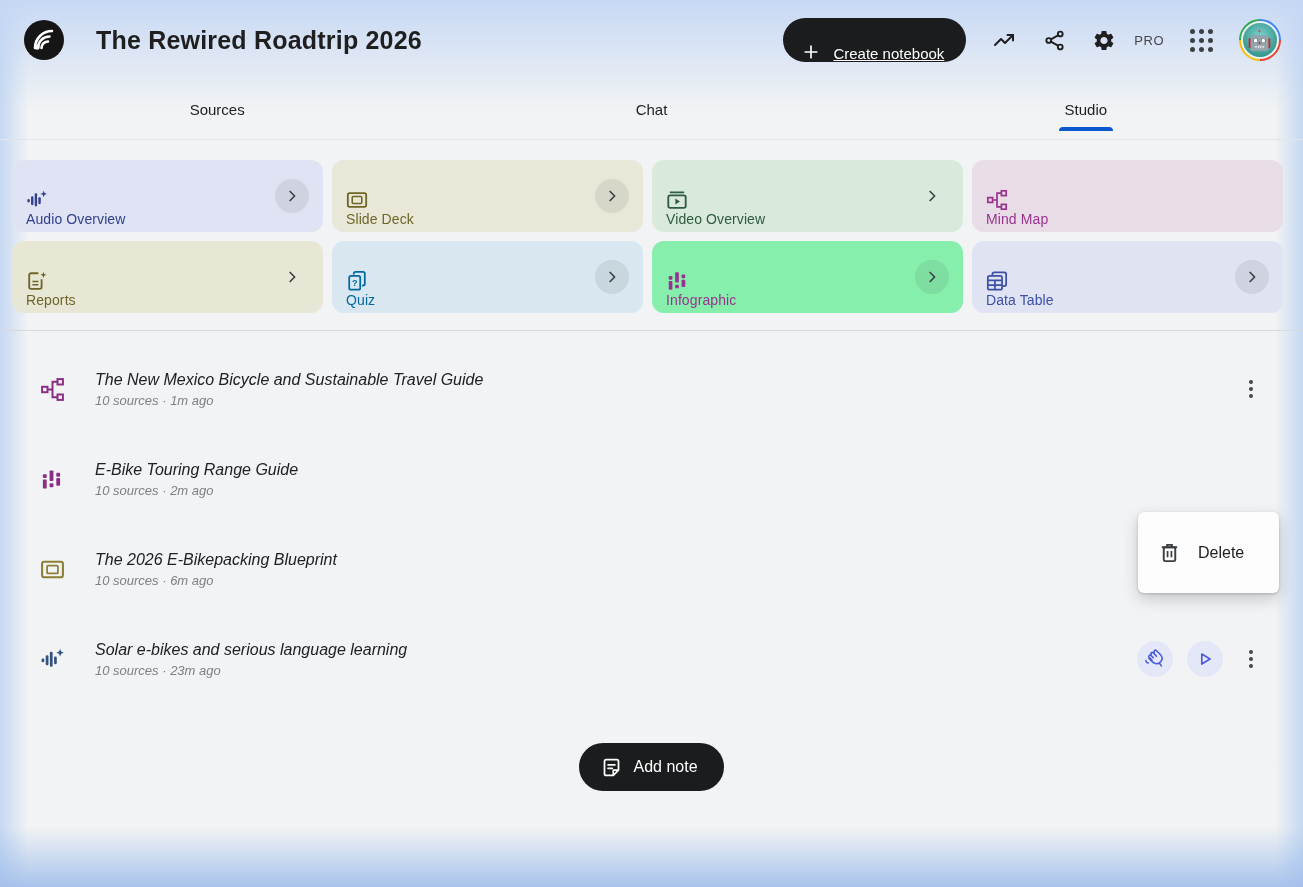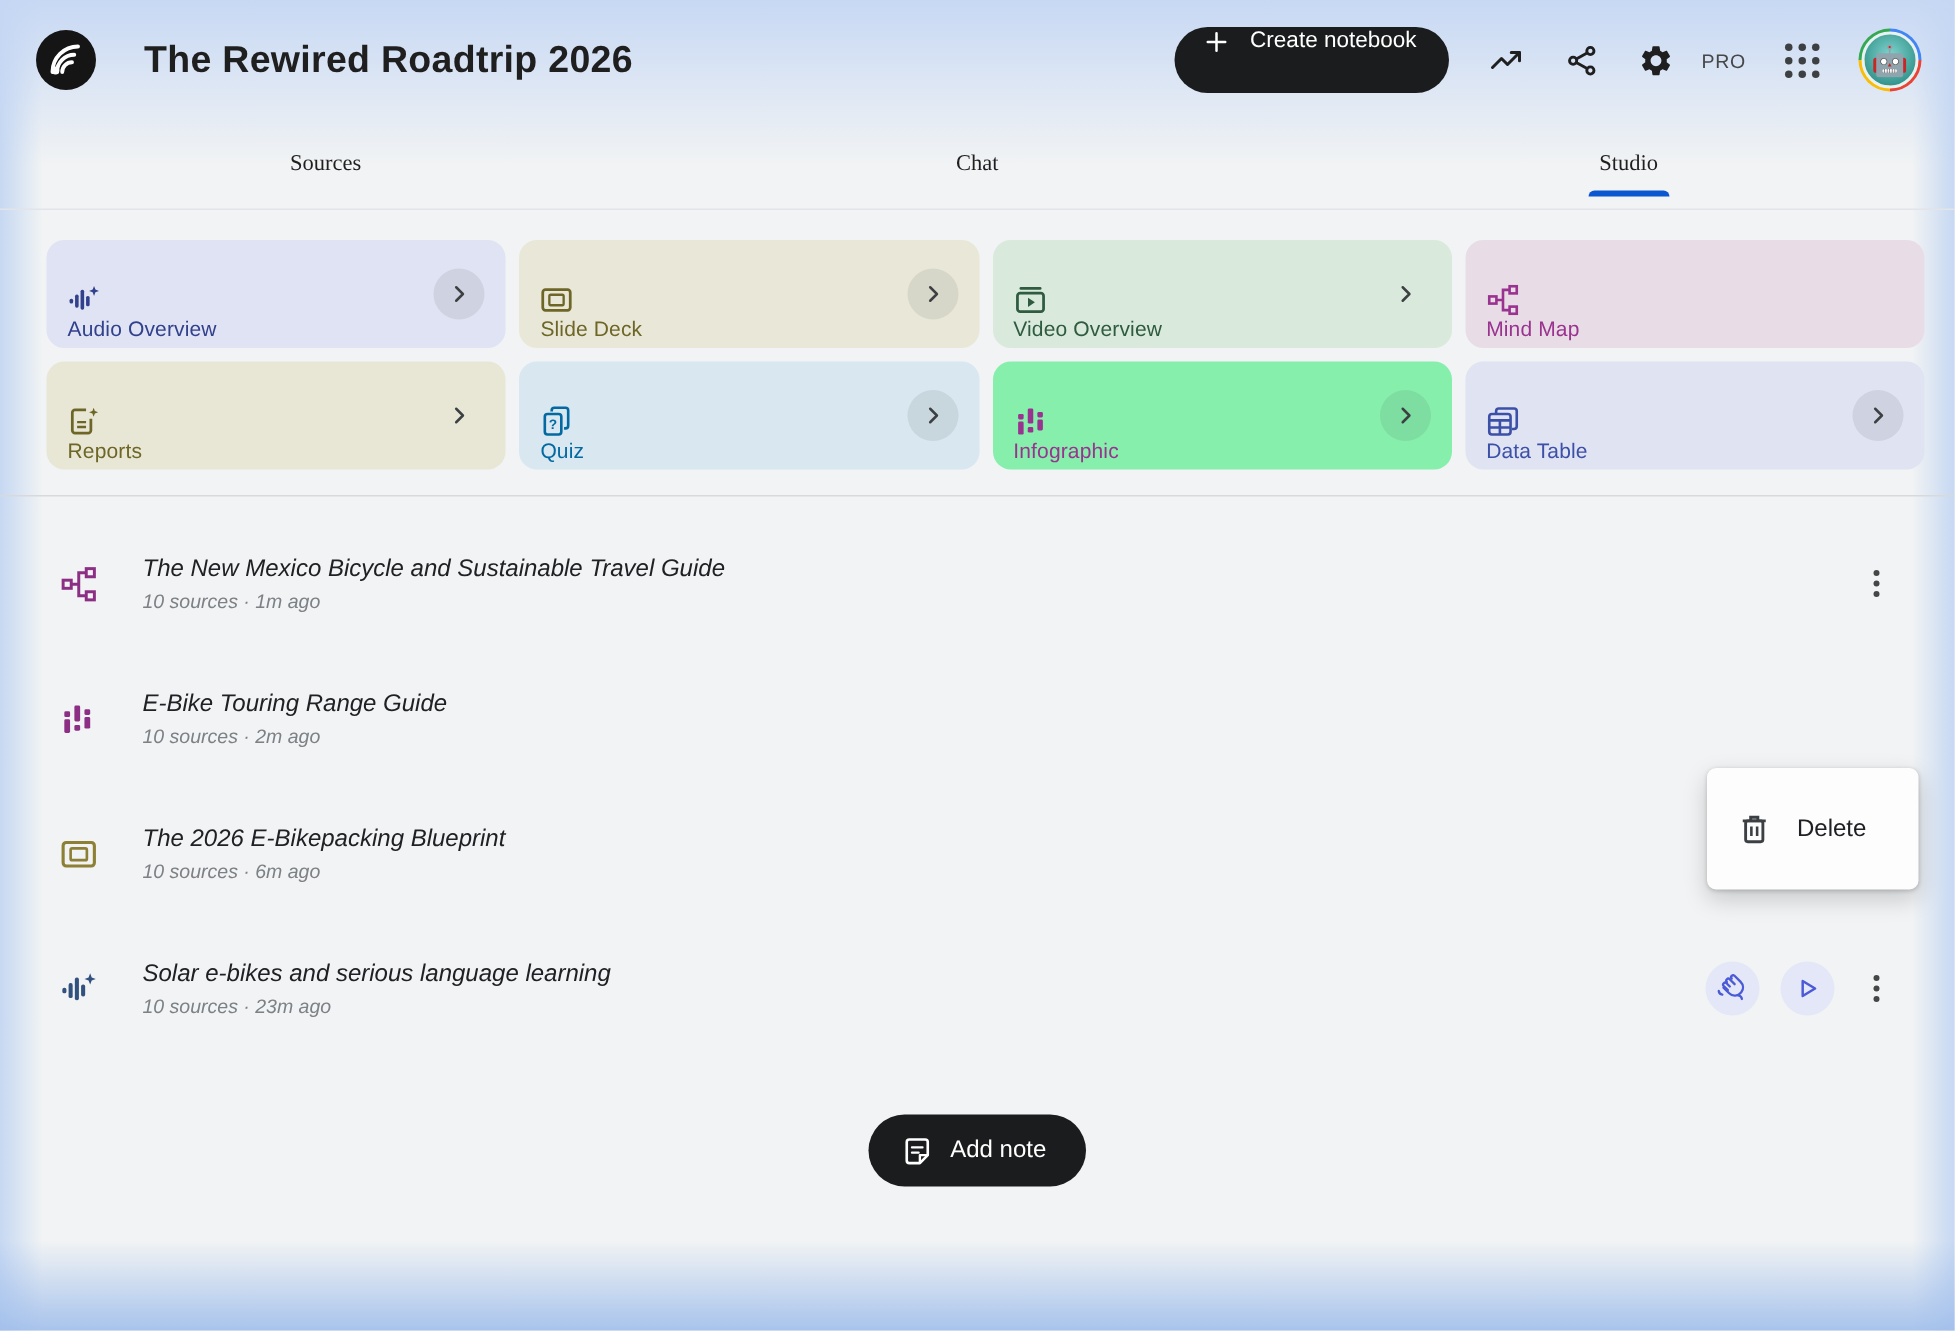--- a/index.html
+++ b/index.html
@@ -15,37 +15,37 @@
       #f1f3f4;
     position:relative;
   }
   svg { display:block; }
 
   
   .header { height:80px; display:flex; align-items:center; padding:0 22px 0 24px; }
   .logo { width:40px; height:40px; border-radius:50%; background:#151515; display:flex; align-items:center; justify-content:center; flex:0 0 auto; cursor:pointer; }
   .nb-title { font-size:25px; color:#1f1f1f; margin-left:32px; font-weight:700; letter-spacing:.2px; }
   .header-right { margin-left:auto; display:flex; align-items:center; gap:26px; }
-  .create-btn { display:flex; align-items:flex-start; gap:12px; background:#1b1c1d; color:#fff; border:none; height:44px; padding:0 22px 0 18px; border-radius:22px; font-size:15px; font-weight:500; font-family:inherit; cursor:pointer; }
+  .create-btn { display:flex; align-items:flex-end; gap:12px; background:#1b1c1d; color:#fff; border:none; height:44px; padding:0 22px 0 18px; border-radius:22px; font-size:15px; font-weight:500; font-family:inherit; cursor:pointer;text-decoration:underline; }
   .hicon { width:24px; height:24px; color:#1f1f1f; cursor:pointer; display:flex; align-items:center; justify-content:center; }
   .pro { font-size:13px; color:#474747; letter-spacing:.5px; margin-left:-8px; }
   .apps-grid { display:grid; grid-template-columns:repeat(3,5px); grid-template-rows:repeat(3,5px); gap:4px; cursor:pointer; }
   .apps-grid i { width:5px; height:5px; border-radius:50%; background:#3c4043; }
   .avatar { width:42px; height:42px; border-radius:50%; padding:2px; background:conic-gradient(#4285f4 0 25%, #ea4335 25% 50%, #fbbc05 50% 75%, #34a853 75% 100%); cursor:pointer; }
   .avatar-inner { width:100%; height:100%; border-radius:50%; background:radial-gradient(circle at 50% 40%, #7fd4cd 0%, #35958e 75%); display:flex; align-items:center; justify-content:center; font-size:20px; border:2px solid #e8f2f1; }
 
   
-  .tabs { display:flex; height:60px; border-bottom:1px solid #e1e4e8;font-family:Liberation Serif, serif; }
+  .tabs { display:flex; height:60px; border-bottom:1px solid #e1e4e8; }
   .tab { flex:1; display:flex; align-items:center; justify-content:center; position:relative; font-size:15px; color:#1f1f1f; cursor:pointer; }
   .tab .underline { display:none; }
   .tab.active { font-weight:500; }
   .tab.active .underline { display:block; position:absolute; bottom:8px; left:50%; transform:translateX(-50%); width:54px; height:4px; border-radius:4px 4px 0 0; background:#0b57d0; }
 
   
-  .cards { padding:20px 20px 0 31px; display:grid; grid-template-columns:repeat(4, 1fr); gap:9px; }
+  .cards { padding:20px 20px 0 12px; display:grid; grid-template-columns:repeat(4, 1fr); gap:9px; }
   .card { height:72px; border-radius:12px; padding:11px 14px; position:relative; cursor:pointer; }
   .card .cicon { margin:2px 0 9px 2px; }
   .card .clabel { font-size:14px; font-weight:500; letter-spacing:.1px; }
   .chev { position:absolute; right:14px; top:50%; transform:translateY(-50%); width:34px; height:34px; border-radius:50%; display:flex; align-items:center; justify-content:center; color:#3c4043; cursor:pointer; }
   .chev.circle { background:rgba(60,64,67,.10); }
   .c-audio { background:#dfe3f3; color:#32418c; }
   .c-slides { background:#e9e8d8; color:#6d6627; }
   .c-video { background:#d9e9db; color:#2f5b40; }
   .c-mindmap { background:#e8dde6; color:#9a3390; }
   .c-reports { background:#e8e7d6; color:#6d6627; }

